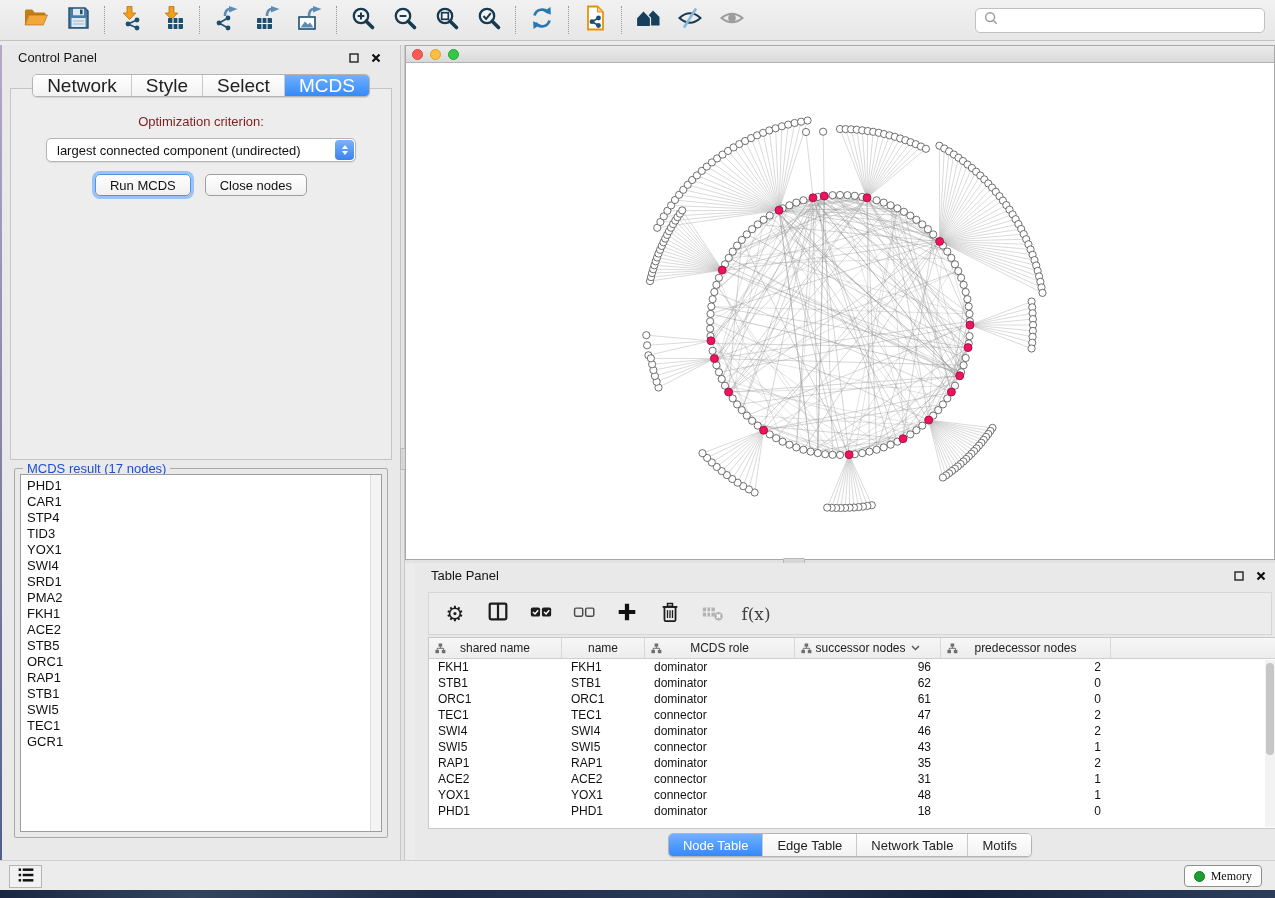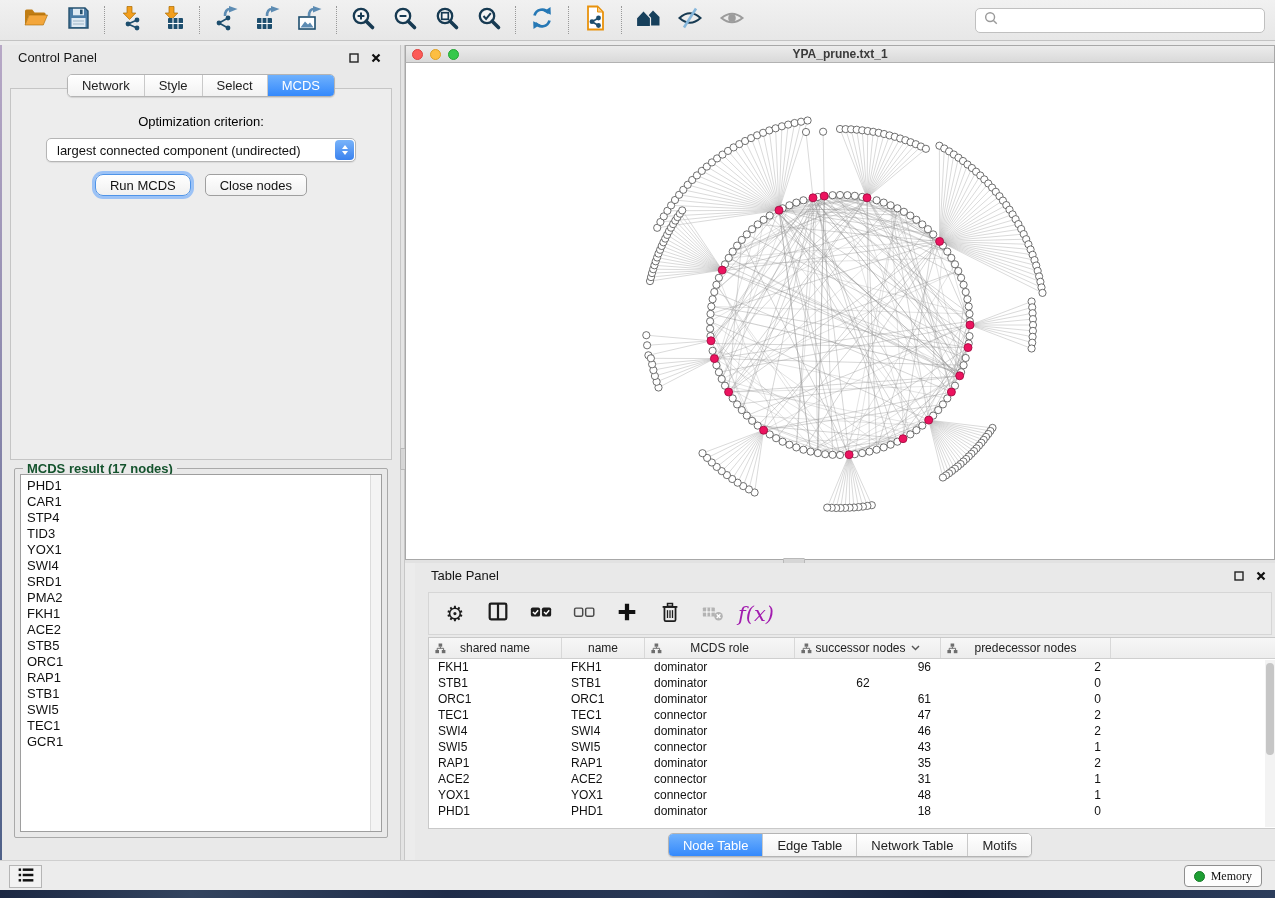--- a/index.html
+++ b/index.html
@@ -27,45 +27,45 @@
 
   
   #control-panel { position:absolute; left:2px; top:45px; width:398px; height:815px; background:#e9e9e9; }
   .panel-header { height:25px; display:flex; align-items:center; padding:0 16px; font-size:13px; color:#161616; }
   .panel-header .spacer { flex:1; }
   .win-btn { width:16px; height:16px; display:flex; align-items:center; justify-content:center; margin-left:6px; }
 
   #cp-tabs { position:absolute; left:0; right:0; top:29px; display:flex; justify-content:center; z-index:3; }
   .seg { display:flex; border:1px solid #b4b4b4; border-radius:5px; overflow:hidden; background:#fff;
     box-shadow:0 1px 1px rgba(0,0,0,.12); }
-  .seg-tab { height:21px; padding:0 14px; display:flex; align-items:center; font-size:13px; color:#222;
+  .seg-tab { height:21px; padding:0 14px; display:flex; align-items:center; font-size:19px; color:#222;
     border-right:1px solid #c9c9c9; background:linear-gradient(#ffffff,#f2f2f2); }
   .seg-tab:last-child { border-right:none; }
   .seg-tab.selected { background:linear-gradient(#6fb1fd,#3489fc); color:#fff; }
 
   #cp-content { position:absolute; left:8px; top:43px; width:382px; height:372px;
     background:#ededed; border:1px solid #c5c5c5; }
-  #criterion-label { margin-top:25px; text-align:center; font-size:13px; color:#000000; }
+  #criterion-label { margin-top:25px; text-align:center; font-size:13px; color:#7f1d1d; }
   #criterion-select { margin:9px auto 0; width:310px; height:24px; background:#fff;
     border:1px solid #b5b5b5; border-radius:5px; display:flex; align-items:center;
     box-shadow:0 1px 1px rgba(0,0,0,.08); }
   #criterion-select .val { flex:1; font-size:13px; color:#111; padding:0 0 0 10px; white-space:nowrap; }
   #criterion-select .stepper { width:19px; align-self:stretch; margin:1px; border-radius:4px;
     background:linear-gradient(#79b4fa,#3a82ef); display:flex; flex-direction:column; align-items:center; justify-content:center; gap:2px; }
   .tri-up { width:0; height:0; border-left:3.5px solid transparent; border-right:3.5px solid transparent; border-bottom:4.5px solid #fff; }
   .tri-dn { width:0; height:0; border-left:3.5px solid transparent; border-right:3.5px solid transparent; border-top:4.5px solid #fff; }
   #cp-buttons { margin-top:12px; display:flex; justify-content:center; gap:14px; }
   .mac-btn { height:22px; padding:0 14px; background:linear-gradient(#ffffff,#f0f0f0);
     border:1px solid #9f9f9f; border-radius:5px; font-size:13px; color:#111;
     display:flex; align-items:center; font-family:"Liberation Sans",sans-serif; }
-  .mac-btn.focused { border-color:#4f94e8; box-shadow:0 0 0 3px rgba(110,170,250,.65);border-radius:8px; }
+  .mac-btn.focused { border-color:#4f94e8; box-shadow:0 0 0 3px rgba(110,170,250,.65); }
 
   #mcds-group { position:absolute; left:12px; top:423px; width:374px; height:370px;
     border:1px solid #a9a9a9; border-radius:2px; }
-  #mcds-title { position:absolute; left:8px; top:-8px; background:#e9e9e9; padding:0 4px; font-size:13px; color:#14532d;font-weight:bold; }
+  #mcds-title { position:absolute; left:8px; top:-8px; background:#e9e9e9; padding:0 4px; font-size:13px; color:#1d4ed8; }
   #mcds-list { position:absolute; inset:5px; background:#fff; border:1px solid #9e9e9e; overflow:hidden; }
   #mcds-scroll { position:absolute; right:0; top:0; bottom:0; width:11px; background:#f4f4f4; border-left:1px solid #dcdcdc; }
   #mcds-items { position:absolute; left:0; top:0; right:12px; padding:3px 0 0 6px; }
   .mcds-item { font-size:13px; line-height:16px; color:#111; }
 
   
   #v-split { position:absolute; left:400px; top:45px; width:5px; height:815px; background:#e4e4e4;
     border-left:1px solid #c7c7c7; border-right:1px solid #c7c7c7; }
   #v-grip { position:absolute; left:-1px; top:403px; width:6px; height:22px; background:#d6d6d6;
     border:1px solid #b9b9b9; border-radius:1px; }
@@ -86,21 +86,21 @@
   #h-split { position:absolute; left:405px; top:560px; width:870px; height:3px; background:#e2e2e2; }
   #h-grip { position:absolute; left:378px; top:-2px; width:22px; height:6px; background:#d6d6d6; border:1px solid #b9b9b9; border-radius:1px; }
 
   
   #table-panel { position:absolute; left:415px; top:563px; width:870px; height:297px; background:#e9e9e9; }
   #tp-toolbar { position:absolute; left:13px; top:29px; width:844px; height:43px;
     background:#ececec; border:1px solid #d6d6d6; display:flex; align-items:center; gap:19px; padding:0 14px; }
   .tp-btn { width:24px; height:24px; display:flex; align-items:center; justify-content:center; }
   .tp-btn svg { width:24px; height:24px; }
   .gear-glyph { font-size:21px; color:#1c1c1c; line-height:1; }
-  .fx-glyph { font-family:"DejaVu Serif", serif; font-style:italic; font-size:21px; color:#a21caf; }
+  .fx-glyph { font-family:"DejaVu Serif", serif; font-size:17px; color:#404040; }
 
   #tp-table { position:absolute; left:13px; top:74px; width:849px; height:192px; background:#fff;
     border:1px solid #c9c9c9; overflow:hidden; }
   #tp-header { display:flex; height:21px; border-bottom:1px solid #cfcfcf; background:linear-gradient(#f7f7f7,#ededed); }
   .th { position:relative; display:flex; align-items:center; justify-content:center;
     border-right:1px solid #d8d8d8; font-size:12px; color:#222; }
   .th .tree { position:absolute; left:6px; top:5px; }
   .th .sort { margin-left:5px; color:#555; }
   .tr { display:flex; height:16px; align-items:center; }
   .td { font-size:12px; color:#111; white-space:nowrap; overflow:hidden; }
@@ -355,21 +355,20 @@
 
   <div id="v-split">
       <div id="v-grip"></div>
     </div>
 
   <div id="network-window">
     <div id="net-titlebar">
       <span class="traffic t-red"></span>
       <span class="traffic t-yellow"></span>
       <span class="traffic t-green"></span>
-      <span id="net-title">YPA_prune.txt_1</span>
     </div>
     <div id="net-canvas">
       <svg id="net-svg" width="868" height="496" viewBox="0 0 868 496">
           <line x1="373.0" y1="147.2" x2="491.4" y2="145.3" stroke="#8c8c8c" stroke-width="0.65" opacity="0.55"></line>
           <line x1="373.0" y1="147.2" x2="310.4" y2="302.2" stroke="#8c8c8c" stroke-width="0.65" opacity="0.55"></line>
           <line x1="373.0" y1="147.2" x2="357.6" y2="156.8" stroke="#8c8c8c" stroke-width="0.65" opacity="0.55"></line>
           <line x1="373.0" y1="147.2" x2="404.6" y2="135.4" stroke="#8c8c8c" stroke-width="0.65" opacity="0.55"></line>
           <line x1="373.0" y1="147.2" x2="463.4" y2="135.4" stroke="#8c8c8c" stroke-width="0.65" opacity="0.55"></line>
           <line x1="373.0" y1="147.2" x2="516.3" y2="161.4" stroke="#8c8c8c" stroke-width="0.65" opacity="0.55"></line>
           <line x1="373.0" y1="147.2" x2="541.3" y2="188.6" stroke="#8c8c8c" stroke-width="0.65" opacity="0.55"></line>
@@ -1146,21 +1145,21 @@
             <div class="td" style="width: 133px; text-align: left; padding: 0px 0px 0px 9px;">FKH1</div>
             <div class="td" style="width: 83px; text-align: left; padding: 0px 0px 0px 9px;">FKH1</div>
             <div class="td" style="width: 150px; text-align: left; padding: 0px 0px 0px 9px;">dominator</div>
             <div class="td" style="width: 146px; text-align: right; padding: 0px 10px 0px 0px;">96</div>
             <div class="td" style="width: 170px; text-align: right; padding: 0px 10px 0px 0px;">2</div>
           </div>
           <div class="tr">
             <div class="td" style="width: 133px; text-align: left; padding: 0px 0px 0px 9px;">STB1</div>
             <div class="td" style="width: 83px; text-align: left; padding: 0px 0px 0px 9px;">STB1</div>
             <div class="td" style="width: 150px; text-align: left; padding: 0px 0px 0px 9px;">dominator</div>
-            <div class="td" style="width: 146px; text-align: center; padding: 0px 10px 0px 0px;">62</div>
+            <div class="td" style="width: 146px; text-align: right; padding: 0px 10px 0px 0px;">62</div>
             <div class="td" style="width: 170px; text-align: right; padding: 0px 10px 0px 0px;">0</div>
           </div>
           <div class="tr">
             <div class="td" style="width: 133px; text-align: left; padding: 0px 0px 0px 9px;">ORC1</div>
             <div class="td" style="width: 83px; text-align: left; padding: 0px 0px 0px 9px;">ORC1</div>
             <div class="td" style="width: 150px; text-align: left; padding: 0px 0px 0px 9px;">dominator</div>
             <div class="td" style="width: 146px; text-align: right; padding: 0px 10px 0px 0px;">61</div>
             <div class="td" style="width: 170px; text-align: right; padding: 0px 10px 0px 0px;">0</div>
           </div>
           <div class="tr">

